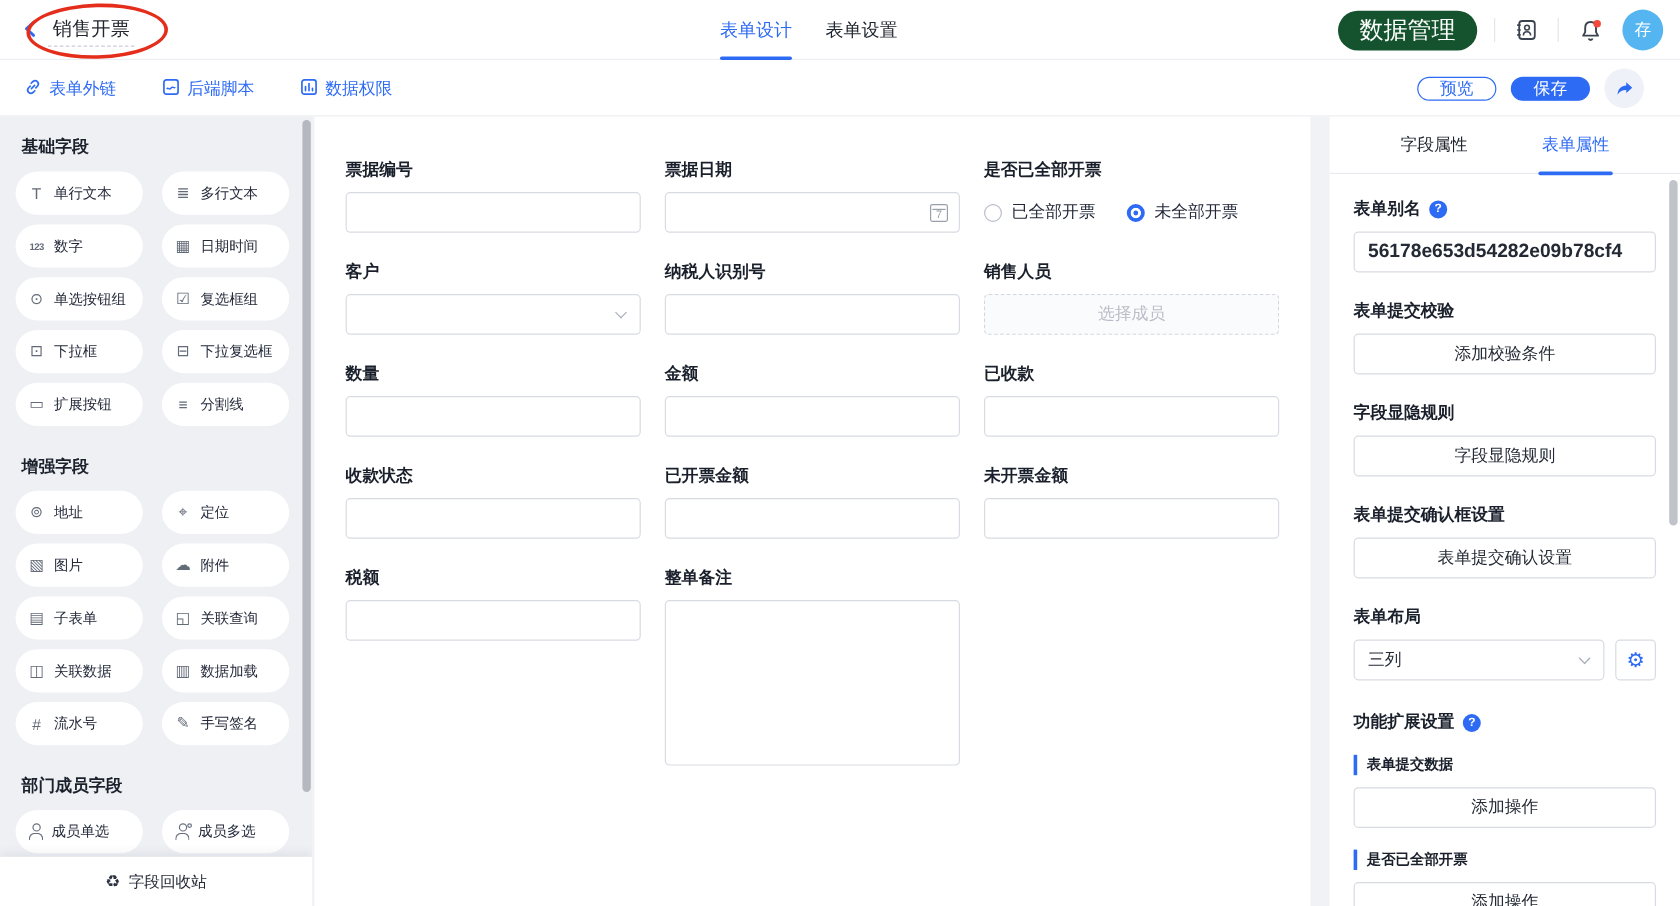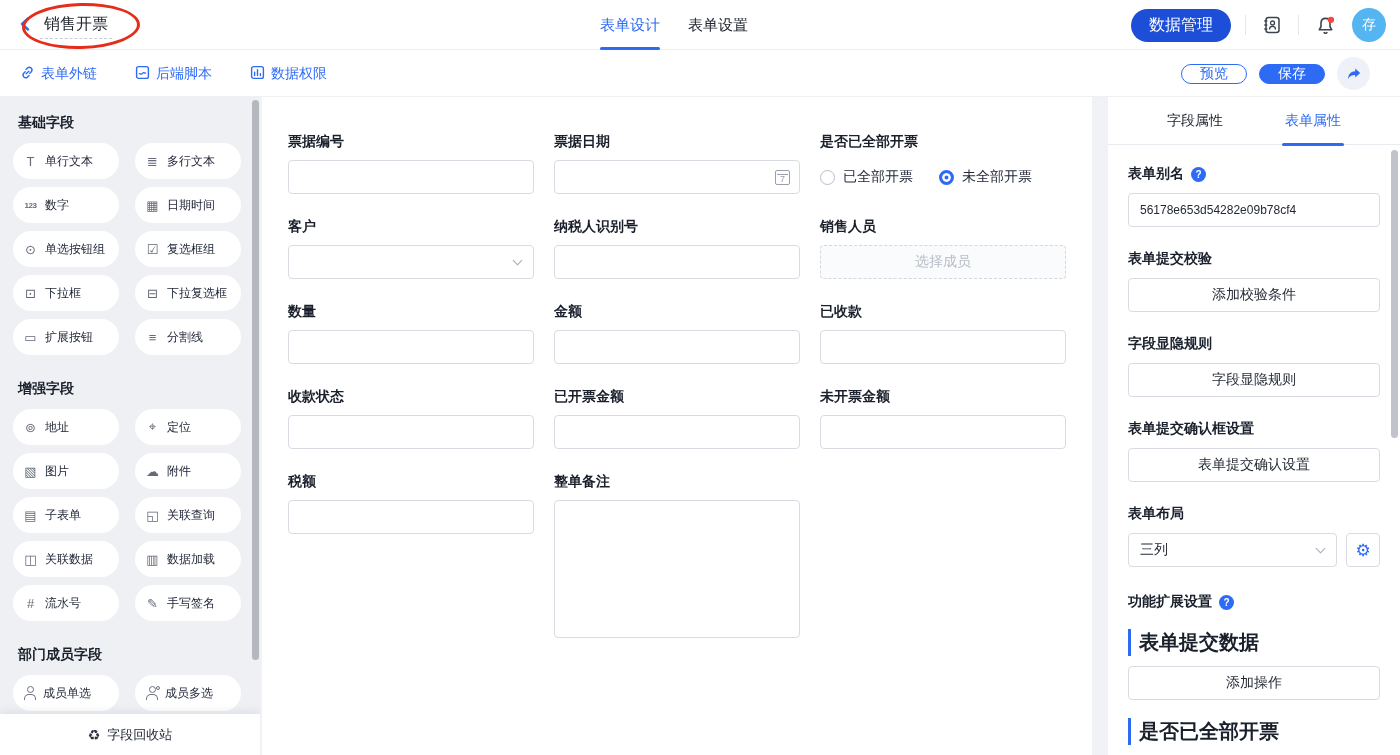--- a/index.html
+++ b/index.html
@@ -9,21 +9,21 @@
   
   .top-header { position:absolute; left:0; top:0; width:1400px; height:50px; background:#fff; border-bottom:1px solid #eceef2; z-index:4; }
   .back-btn { position:absolute; left:18px; top:16px; cursor:pointer; }
   .doc-title { position:absolute; left:40px; top:14px; font-size:16px; color:#23272f; border-bottom:1px dashed #c9cdd6; padding:0 4px 3px; cursor:text; }
   .annotation { position:absolute; left:22px; top:3px; width:118px; height:46px; border:3px solid #e42d1a; border-radius:50%; transform:rotate(-1.5deg); z-index:6; pointer-events:none; }
   .header-tabs { position:absolute; left:600px; top:0; height:50px; display:flex; gap:28px; }
   .htab { position:relative; height:50px; display:flex; align-items:center; font-size:15px; color:#20262f; cursor:pointer; }
   .htab.active { color:#2e6bf5; }
   .htab.active::after { content:""; position:absolute; left:0; right:0; bottom:0; height:3px; background:#2e6bf5; border-radius:2px; }
   .header-right { position:absolute; right:14px; top:0; height:50px; display:flex; align-items:center; gap:14px; }
-  .green-btn { background:#1d4ed8; color:#fff; border:none; border-radius:17px; height:33px; padding:0 18px; font-size:16px; cursor:pointer; font-family:Liberation Serif, serif; }
+  .green-btn { background:#14532d; color:#fff; border:none; border-radius:17px; height:33px; padding:0 18px; font-size:20px; cursor:pointer; font-family:Liberation Serif, serif; }
   .hsep { width:1px; height:20px; background:#e3e6ea; }
   .icon-btn { background:none; border:none; cursor:pointer; display:flex; align-items:center; padding:2px; }
   .avatar { width:34px; height:34px; border-radius:50%; background:#55b5f1; color:#fff; display:flex; align-items:center; justify-content:center; font-size:14px; cursor:pointer; }
 
   
   .subbar { position:absolute; left:0; top:50px; width:1400px; height:47px; background:#fff; border-bottom:1px solid #eef0f3; z-index:3; }
   .tool-links { position:absolute; left:20px; top:0; height:47px; display:flex; gap:38px; align-items:center; }
   .tool-link { display:flex; align-items:center; gap:6px; color:#2e6bf5; cursor:pointer; font-size:14px; }
   .subbar-right { position:absolute; right:30px; top:7px; display:flex; gap:12px; align-items:center; }
   .pill-btn { height:20px; min-width:66px; border-radius:17px; font-size:14px; cursor:pointer; font-family:inherit; }
@@ -64,26 +64,26 @@
 
   
   .panel { position:absolute; left:1108px; top:97px; width:292px; height:658px; background:#fff; }
   .panel-tabs { height:48px; border-bottom:1px solid #e9ebf0; display:flex; justify-content:center; gap:62px; }
   .ptab { position:relative; height:48px; display:flex; align-items:center; font-size:14px; color:#20262f; cursor:pointer; }
   .ptab.active { color:#2e6bf5; }
   .ptab.active::after { content:""; position:absolute; left:50%; transform:translateX(-50%); bottom:-1px; width:62px; height:3px; background:#2e6bf5; border-radius:2px; }
   .panel-body { padding:0 20px; }
   .p-label { display:flex; align-items:center; gap:7px; font-size:14px; font-weight:700; color:#1a202b; margin:23px 0 10px; }
   .help { width:15px; height:15px; border-radius:50%; background:#2e6bf5; color:#fff; font-size:10px; font-weight:700; display:flex; align-items:center; justify-content:center; cursor:pointer; }
-  .p-input { width:100%; height:34px; border:1px solid #d8dbe2; border-radius:4px; padding:0 11px; font-size:12px; color:#242a35; font-family:inherit; background:#fff; }
+  .p-input { width:100%; height:34px; border:1px solid #d8dbe2; border-radius:4px; padding:0 11px; font-size:16px; color:#242a35; font-family:inherit; background:#fff;font-weight:bold; }
   .p-btn { width:100%; height:34px; border:1px solid #d8dbe2; border-radius:4px; background:#fff; font-size:14px; color:#242a35; cursor:pointer; font-family:inherit; }
   .layout-row { display:flex; gap:9px; }
   .p-select { position:relative; flex:1; height:34px; border:1px solid #d8dbe2; border-radius:4px; display:flex; align-items:center; padding:0 11px; font-size:14px; color:#242a35; cursor:pointer; }
   .gear-btn { width:34px; height:34px; border:1px solid #d8dbe2; border-radius:4px; background:#fff; color:#2e6bf5; font-size:17px; cursor:pointer; display:flex; align-items:center; justify-content:center; }
-  .g-label { border-left:3px solid #2e6bf5; padding-left:8px; font-size:20px; font-weight:700; color:#1a202b; margin:18px 0 10px; }
+  .g-label { border-left:3px solid #2e6bf5; padding-left:8px; font-size:12px; font-weight:700; color:#1a202b; margin:18px 0 10px; }
   .panel-scrollbar { position:absolute; right:2px; top:53px; width:7px; height:288px; background:#c0c3c9; border-radius:4px; cursor:pointer; }
 </style>
 </head>
 <body>
 
 <div class="top-header">
   <span class="back-btn">
     <svg width="14" height="16" viewBox="0 0 14 16">
         <path d="M10 2.5 L4 8 L10 13.5" fill="none" stroke="#2e6bf5" stroke-width="2.4" stroke-linecap="round" stroke-linejoin="round"></path>
       </svg>

